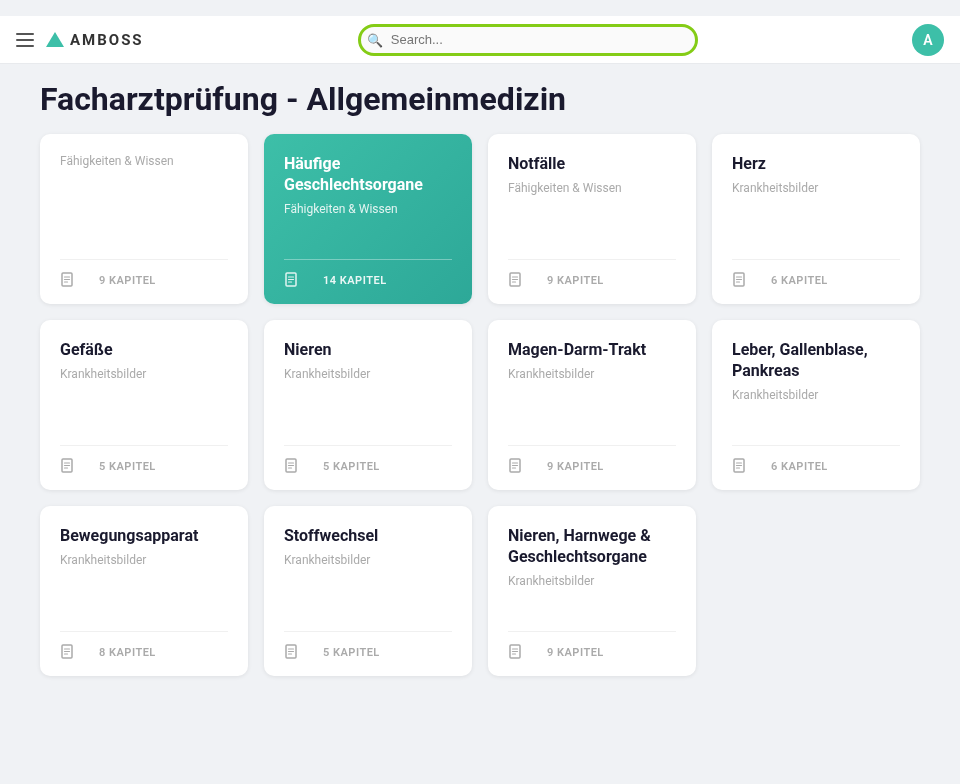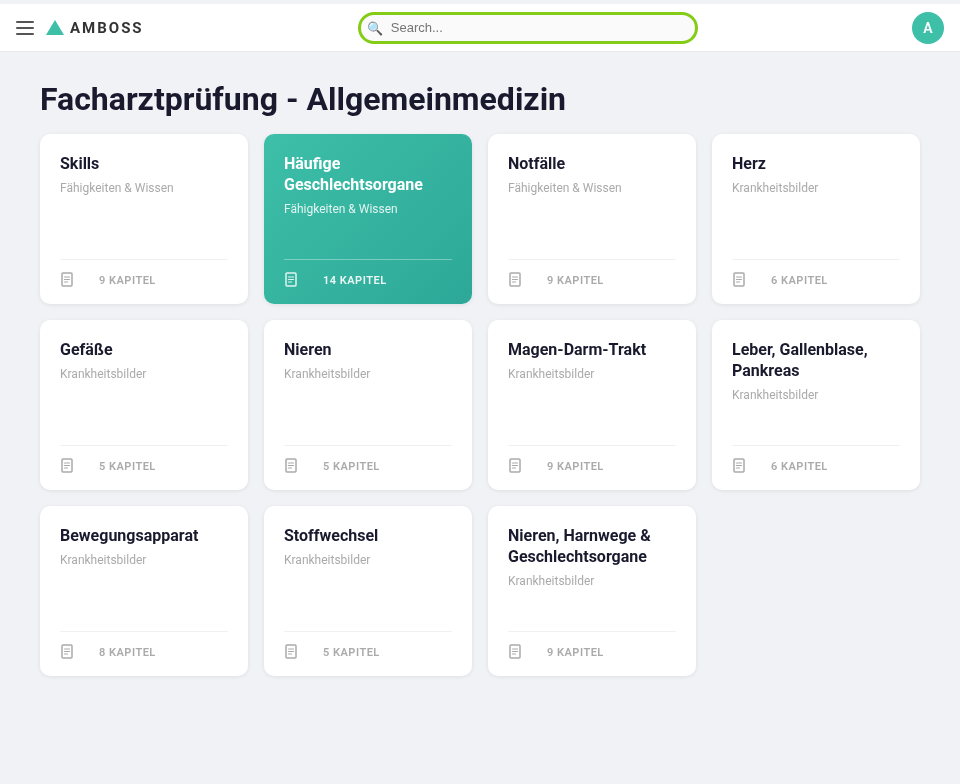--- a/index.html
+++ b/index.html
@@ -12,21 +12,21 @@
 
     
     .header {
       background: #fff;
       height: 48px;
       display: flex;
       align-items: center;
       padding: 0 16px;
       border-bottom: 1px solid #e8eaed;
       position: sticky;
-      top: 4px;
+      top: 16px;
       z-index: 10;
     }
     .header-left {
       display: flex;
       align-items: center;
       gap: 12px;
     }
     .hamburger-icon {
       cursor: pointer;
       display: flex;
@@ -200,21 +200,20 @@
   </div>
   <div class="avatar">A</div>
 </header>
 
 <main class="main">
   <h1 class="page-title">Facharztprüfung - Allgemeinmedizin</h1>
 
   <div class="cards-grid" id="cards-container">
 
   <div class="card">
-      <div class="card-title">Skills</div>
       <div class="card-subtitle">Fähigkeiten &amp; Wissen</div>
       <div class="card-footer">
         <svg class="chapter-icon" viewBox="0 0 16 16" fill="none" xmlns="http://www.w3.org/2000/svg">
           <rect x="2" y="1" width="10" height="13" rx="1" stroke="#aaa" stroke-width="1.5" fill="none"></rect>
           <line x1="4.5" y1="5" x2="9.5" y2="5" stroke="#aaa" stroke-width="1.2" stroke-linecap="round"></line>
           <line x1="4.5" y1="7.5" x2="9.5" y2="7.5" stroke="#aaa" stroke-width="1.2" stroke-linecap="round"></line>
           <line x1="4.5" y1="10" x2="7.5" y2="10" stroke="#aaa" stroke-width="1.2" stroke-linecap="round"></line>
         </svg>
         <span class="card-chapters">9 KAPITEL</span>
       </div>

